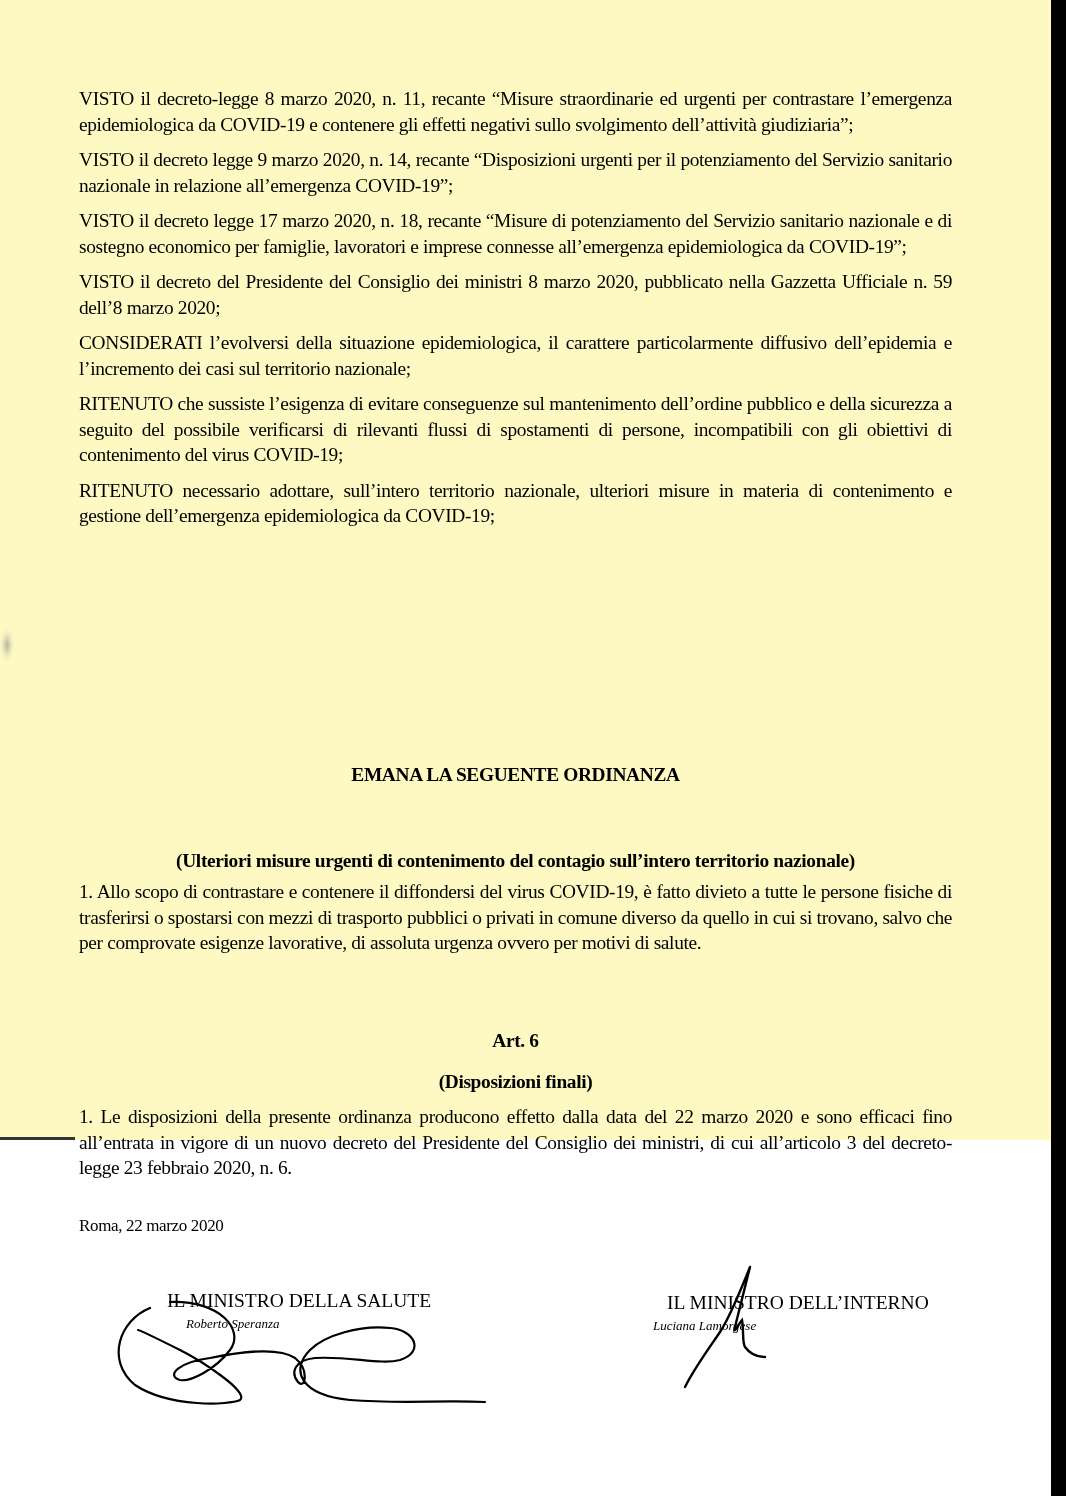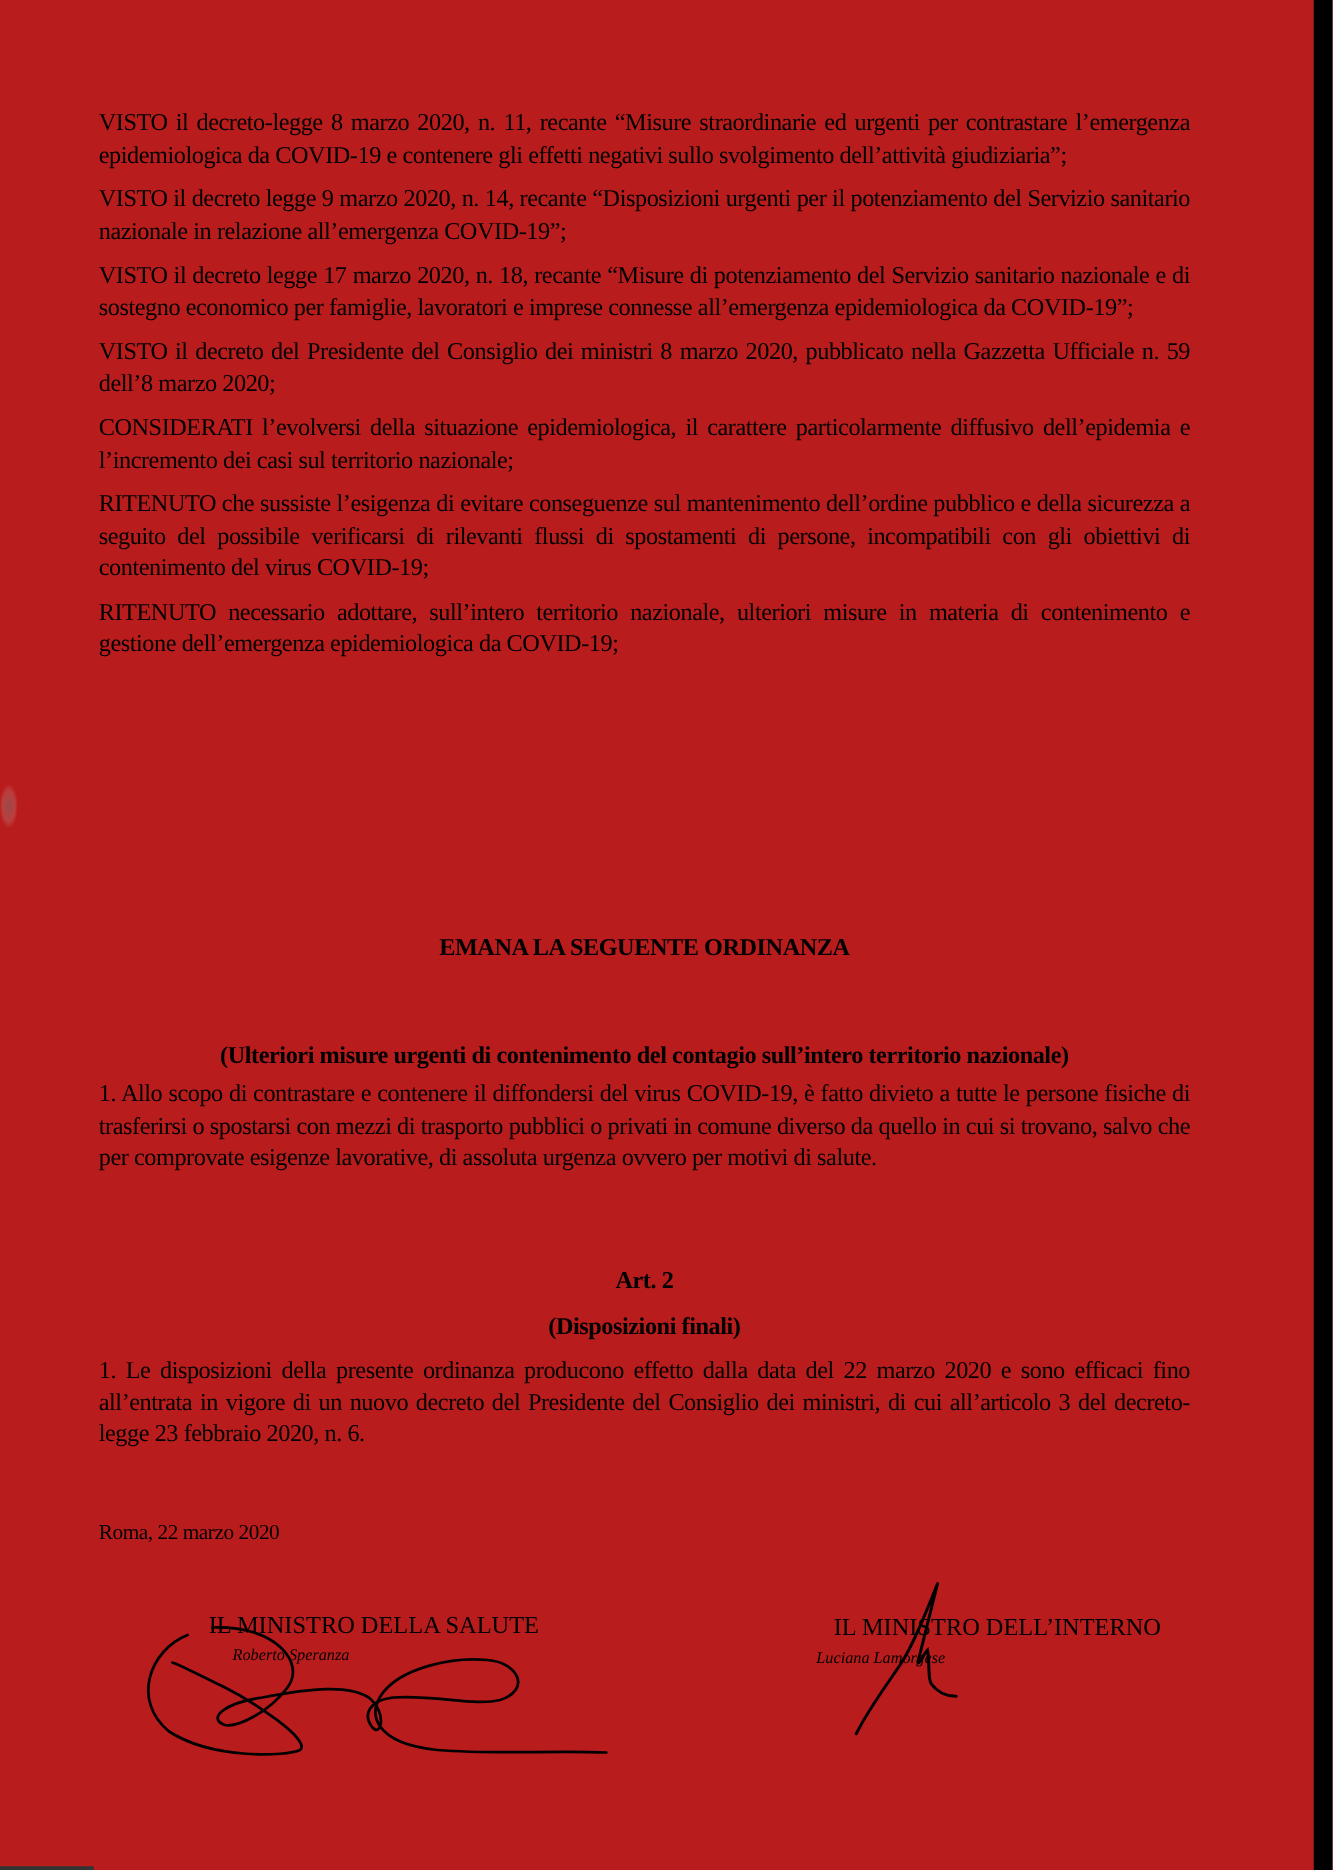--- a/index.html
+++ b/index.html
@@ -4,41 +4,41 @@
   <style>
     html, body { margin: 0; padding: 0; background: #ffffff; }
     body {
       width: 1066px;
       height: 1496px;
       position: relative;
       overflow: hidden;
       font-family: "Liberation Serif", serif;
       color: #000;
     }
-    .page { position: absolute; left: 0; top: 0; width: 1066px; height: 1496px; background: #b91c1c; }
+    .page { position: absolute; left: 0; top: 0; width: 1066px; height: 1140px; background: #fef9c3; }
     .scan-edge-right { position: absolute; top: 0; right: 0; width: 15px; height: 1496px; background: #000; }
     .scan-speck { position: absolute; left: 0; top: 628px; width: 14px; height: 34px;
       background: radial-gradient(ellipse at center, rgba(120,120,120,0.5) 0%, rgba(200,200,200,0.2) 50%, rgba(255,255,255,0) 75%); }
     .scan-bottom-mark { position: absolute; left: 0; bottom: 0; width: 75px; height: 3px; background: #333; }
 
     .content { position: absolute; left: 79px; top: 86px; width: 873px; }
     .para {
       font-size: 19.4px;
       line-height: 25.5px;
       text-align: justify;
       text-align-last: left;
       margin: 0 0 10px 0;
       letter-spacing: -0.35px;
     }
     .heading-center {
       text-align: center;
       font-weight: bold;
       font-size: 19.4px;
       line-height: 25px;
-      margin: 0;
+      margin: 16px;
       letter-spacing: -0.35px;
     }
     .emana { position: absolute; left: 79px; top: 746px; width: 873px; }
     .art1 { position: absolute; left: 79px; top: 832px; width: 873px; }
     .art2 { position: absolute; left: 79px; top: 1012px; width: 873px; }
     .art-title { margin-bottom: 7px; }
     .art-sub { margin-bottom: 6px; }
     .art2 .art-title { margin-bottom: 12px; }
     .art2 .art-sub { margin-bottom: 10px; }
 
@@ -77,21 +77,21 @@
   <div class="emana">
     <h2 class="heading-center">EMANA LA SEGUENTE ORDINANZA</h2>
   </div>
 
   <div class="art1">
     <h4 class="heading-center art-sub">(Ulteriori misure urgenti di contenimento del contagio sull’intero territorio nazionale)</h4>
     <p class="para">1. Allo scopo di contrastare e contenere il diffondersi del virus COVID-19, è fatto divieto a tutte le persone fisiche di trasferirsi o spostarsi con mezzi di trasporto pubblici o privati in comune diverso da quello in cui si trovano, salvo che per comprovate esigenze lavorative, di assoluta urgenza ovvero per motivi di salute.</p>
   </div>
 
   <div class="art2">
-    <h3 class="heading-center art-title">Art. 2</h3>
+    <h3 class="heading-center art-title">Art. 6</h3>
     <h4 class="heading-center art-sub">(Disposizioni finali)</h4>
     <p class="para">1. Le disposizioni della presente ordinanza producono effetto dalla data del 22 marzo 2020 e sono efficaci fino all’entrata in vigore di un nuovo decreto del Presidente del Consiglio dei ministri, di cui all’articolo 3 del decreto-legge 23 febbraio 2020, n. 6.</p>
   </div>
 
   <div class="place-date">Roma, 22 marzo 2020</div>
 
   <div class="sign-block sign-left">
     <div class="sign-role">IL MINISTRO DELLA SALUTE</div>
     <div class="sign-name">Roberto Speranza</div>
   </div>

